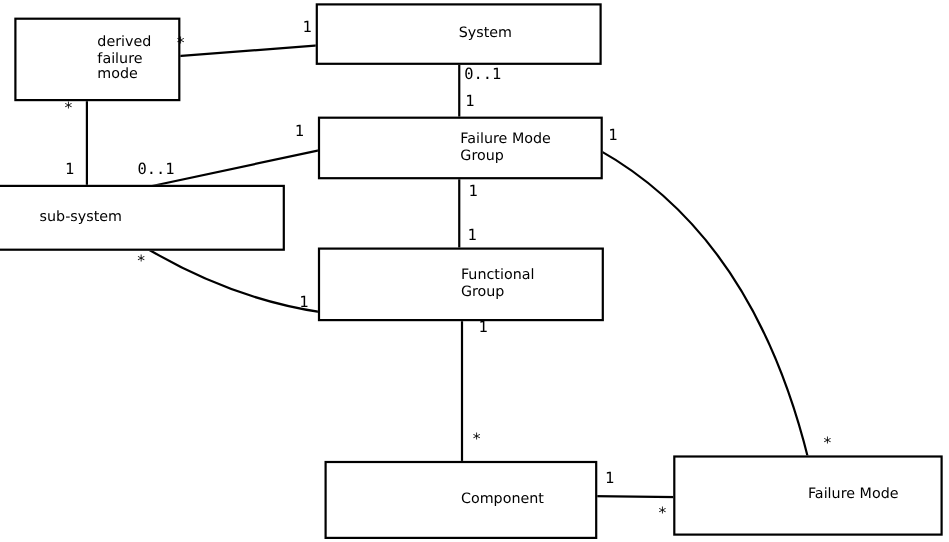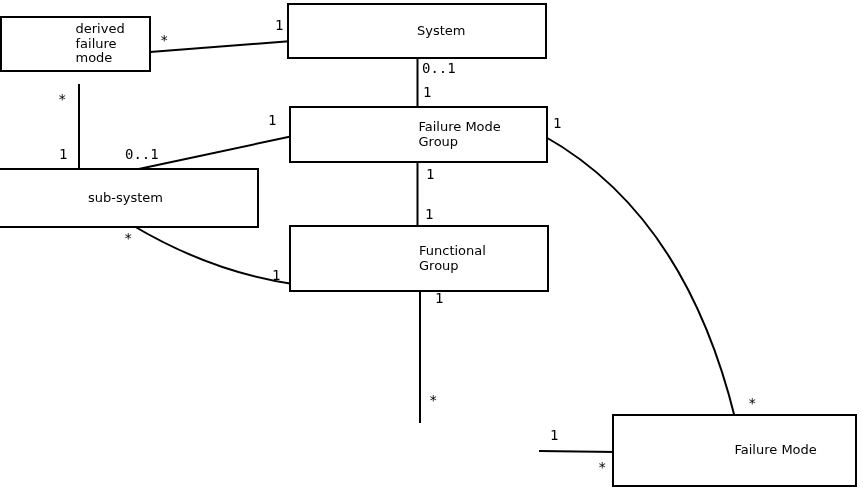--- a/index.html
+++ b/index.html
@@ -33,21 +33,21 @@
   }
   .node-label {
     display: block;
     margin-left: 50%;
     font-size: 13px;
     line-height: 1.15;
     color: #000000;
     white-space: pre-line;
   }
   .node--sub-system .node-label {
-    margin-left: 88px;
+    margin-left: 36px;
   }
   .mult {
     position: absolute;
     z-index: 3;
     font-family: "DejaVu Sans Mono", monospace;
     font-size: 14px;
     line-height: 1;
     color: #000000;
     white-space: pre;
   }
@@ -62,21 +62,21 @@
     <path d="M79,84 L79,172"></path>
     <path d="M417.5,56 L417.5,110"></path>
     <path d="M134,170 L293,136"></path>
     <path d="M417.5,159 L417.5,229"></path>
     <path d="M132,225 Q211,272 293,284"></path>
     <path d="M420,280 L420,423"></path>
     <path d="M539,451 L616,452"></path>
     <path d="M544,136 Q685,215 735,418"></path>
   </svg>
 
-  <div class="node" style="left:0; top:16px; width:151px; height:56px">
+  <div class="node" style="left:13px; top:16px; width:151px; height:76px">
     <span class="node-label">derived
 failure
 mode</span>
   </div>
 
   <div class="node" style="left:287px; top:3px; width:260px; height:56px">
     <span class="node-label">System</span>
   </div>
 
   <div class="node" style="left:289px; top:106px; width:259px; height:57px">
@@ -86,20 +86,23 @@
 
   <div class="node node--sub-system" style="left:-2px; top:168px; width:261px; height:60px">
     <span class="node-label">sub-system</span>
   </div>
 
   <div class="node" style="left:289px; top:225px; width:260px; height:67px">
     <span class="node-label">Functional
 Group</span>
   </div>
 
+  <div class="node" style="left:295px; top:419px; width:248px; height:71px">
+    <span class="node-label">Component</span>
+  </div>
 
   <div class="node" style="left:612px; top:414px; width:245px; height:73px">
     <span class="node-label">Failure Mode</span>
   </div>
 
   <span class="mult" style="left:160px; top:33px">*</span>
   <span class="mult" style="left:275px; top:18px">1</span>
 
   <span class="mult" style="left:58px; top:92px">*</span>
   <span class="mult" style="left:59px; top:147px">1</span>

